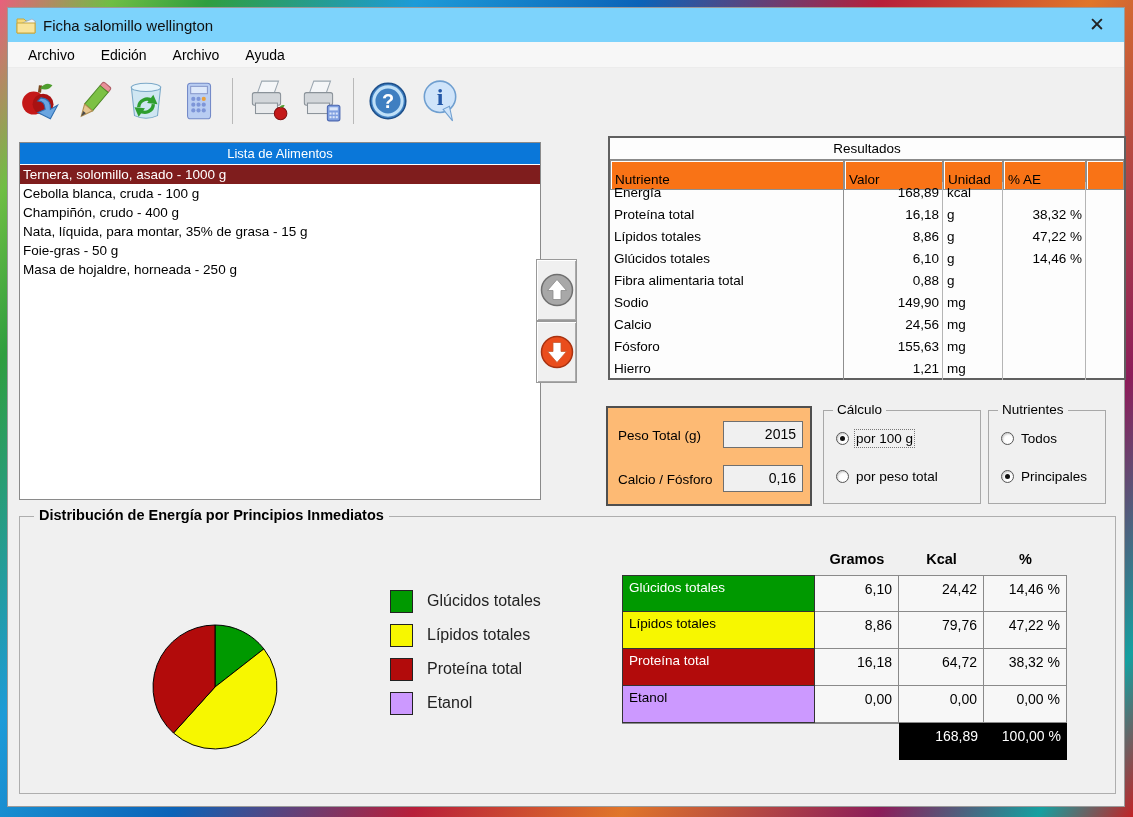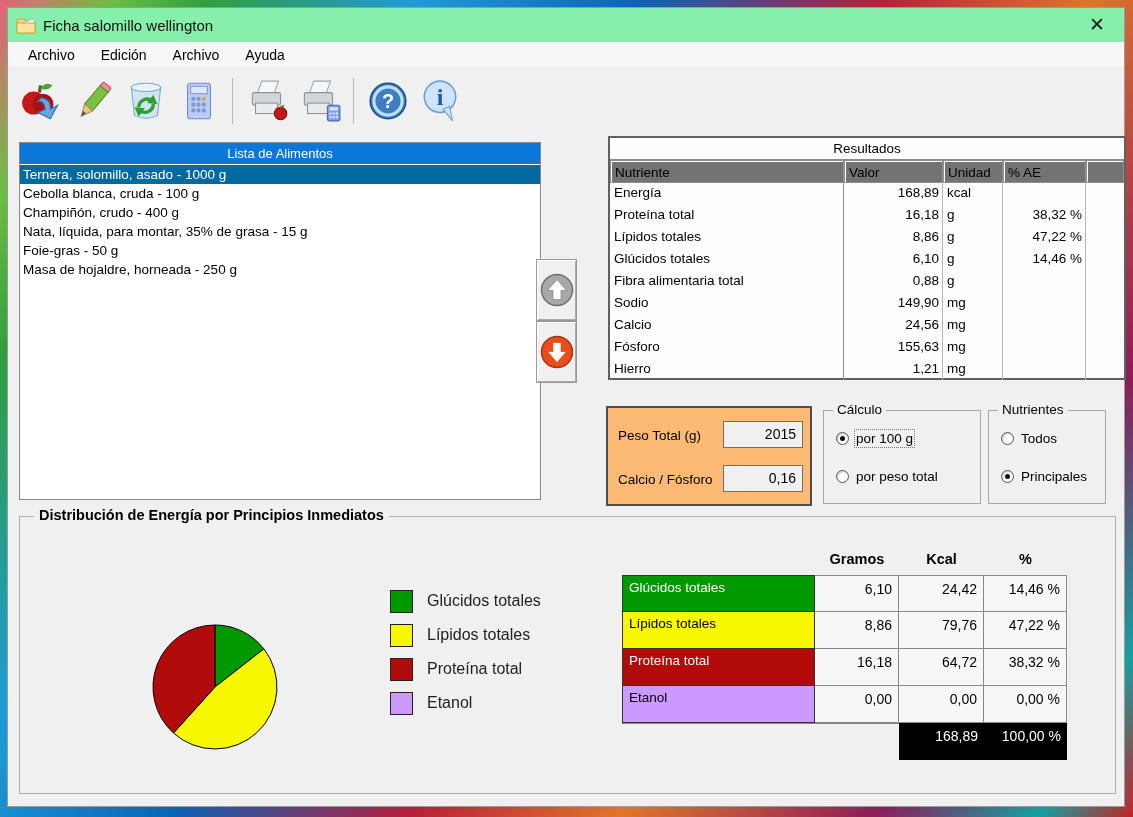--- a/index.html
+++ b/index.html
@@ -6,21 +6,21 @@
   html,body { width:1133px; height:817px; overflow:hidden; }
   body {
     font-family:"Liberation Sans","DejaVu Sans",sans-serif;
     background:linear-gradient(120deg,#e8607c 0%,#6fbe44 7%,#2f9e3f 13%,#1d9bd8 26%,#0b63b8 40%,#b81f3a 55%,#e0762a 68%,#8c1d5a 84%,#15a0a0 94%,#c22326 100%);
     position:relative; color:#000;
   }
   .window { position:absolute; left:7px; top:7px; width:1118px; height:800px;
     background:#f0f0f0; border:1px solid #9a9a9a; }
 
   
-  .titlebar { position:absolute; left:0; top:0; width:100%; height:34px; background:#86efac;
+  .titlebar { position:absolute; left:0; top:0; width:100%; height:34px; background:#7dd3fc;
     display:flex; align-items:center; padding-left:8px; }
   .titlebar .ttl { font-size:15px; margin-left:7px; color:#111; }
   .close-btn { position:absolute; right:14px; top:4px; width:26px; height:26px;
     font-size:19px; font-weight:300; text-align:center; line-height:26px; color:#222; cursor:pointer; }
 
   
   .menubar { position:absolute; left:0; top:34px; width:100%; height:26px; background:#f7f7f7;
     display:flex; align-items:center; gap:26px; padding-left:20px; font-size:14px; border-bottom:1px solid #ececec; }
   .menubar span { cursor:default; }
 
@@ -29,35 +29,35 @@
     display:flex; align-items:center; padding-left:8px; }
   .tb-btn { width:52px; height:50px; display:flex; align-items:center; justify-content:center; cursor:pointer; }
   .tb-sep { width:1px; height:46px; background:#b9b9b9; margin:0 8px; }
 
   
   .foodlist { position:absolute; left:11px; top:126px; width:522px; height:358px;
     background:#fff; border:1px solid #8a8a8a;margin-top:8px; }
   .foodlist-header { height:22px; background:#0a77d9; color:#fff; font-size:13px;
     text-align:center; line-height:21px; border-bottom:1px solid #fff; }
   .fl-item { font-size:13.5px; line-height:19px; padding-left:3px; white-space:nowrap; cursor:default; }
-  .fl-item.selected { background:#0369a1; color:#fff; }
+  .fl-item.selected { background:#7f1d1d; color:#fff; }
 
   
   .nav-btn { position:absolute; left:528px; width:41px; height:62px; background:#f0f0f0;
     border:1px solid #999; box-shadow:inset 1px 1px 0 #fff, inset -1px -1px 0 #aaa;
     display:flex; align-items:center; justify-content:center; cursor:pointer; }
   .nav-up { top:251px; } .nav-down { top:313px; }
 
   
   .results { position:absolute; left:600px; top:128px; width:518px; height:244px;
     background:#fdfdfd; border:2px solid #606060; font-size:13.5px; }
   .res-title { height:22px; line-height:21px; text-align:center; border-bottom:1px solid #8a8a8a; }
   .res-head { display:grid; grid-template-columns:234px 99px 60px 83px 1fr; height:22px; }
-  .res-head > div { background:#737373; border:1px solid #8f8f8f; box-shadow:inset 1px 1px 0 #fff;
-    padding:2px 0 0 4px; line-height:19px; }
+  .res-head > div { background:#f97316; border:1px solid #8f8f8f; box-shadow:inset 1px 1px 0 #fff;
+    padding:9px 0 0 4px; line-height:19px; }
   .res-body { position:relative; height:196px; }
   .res-row { display:grid; grid-template-columns:234px 99px 60px 83px 1fr; height:22px; line-height:21px; }
   .res-row .c-nut { padding-left:4px; border-right:1px solid #8f8f8f; }
   .res-row .c-val { text-align:right; padding-right:3px; border-right:1px solid #b5b5b5; }
   .res-row .c-uni { padding-left:4px; border-right:1px solid #b5b5b5; }
   .res-row .c-ae  { text-align:right; padding-right:3px; border-right:1px solid #b5b5b5; }
 
   
   .summary { position:absolute; left:598px; top:398px; width:206px; height:100px;
     border:2px solid #4f4f4f; background:#fdba74; font-size:13.5px; }

